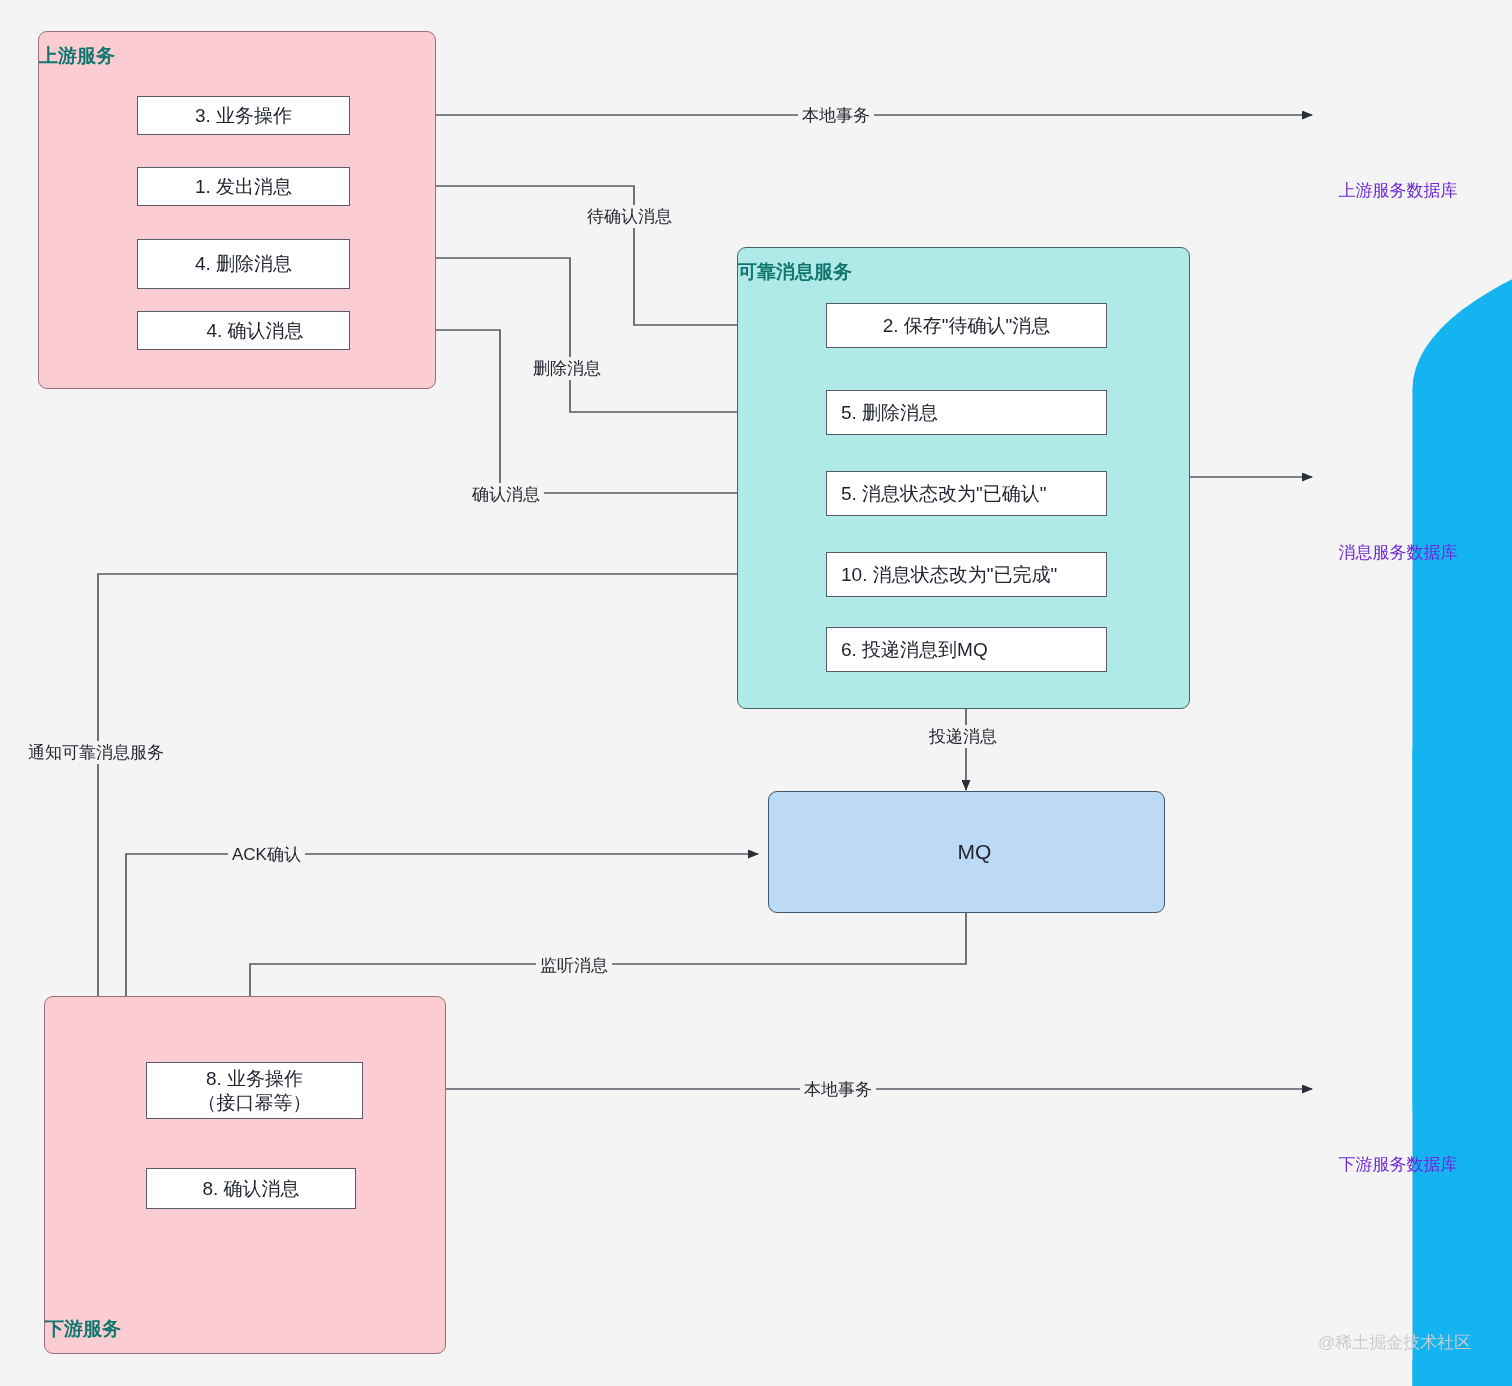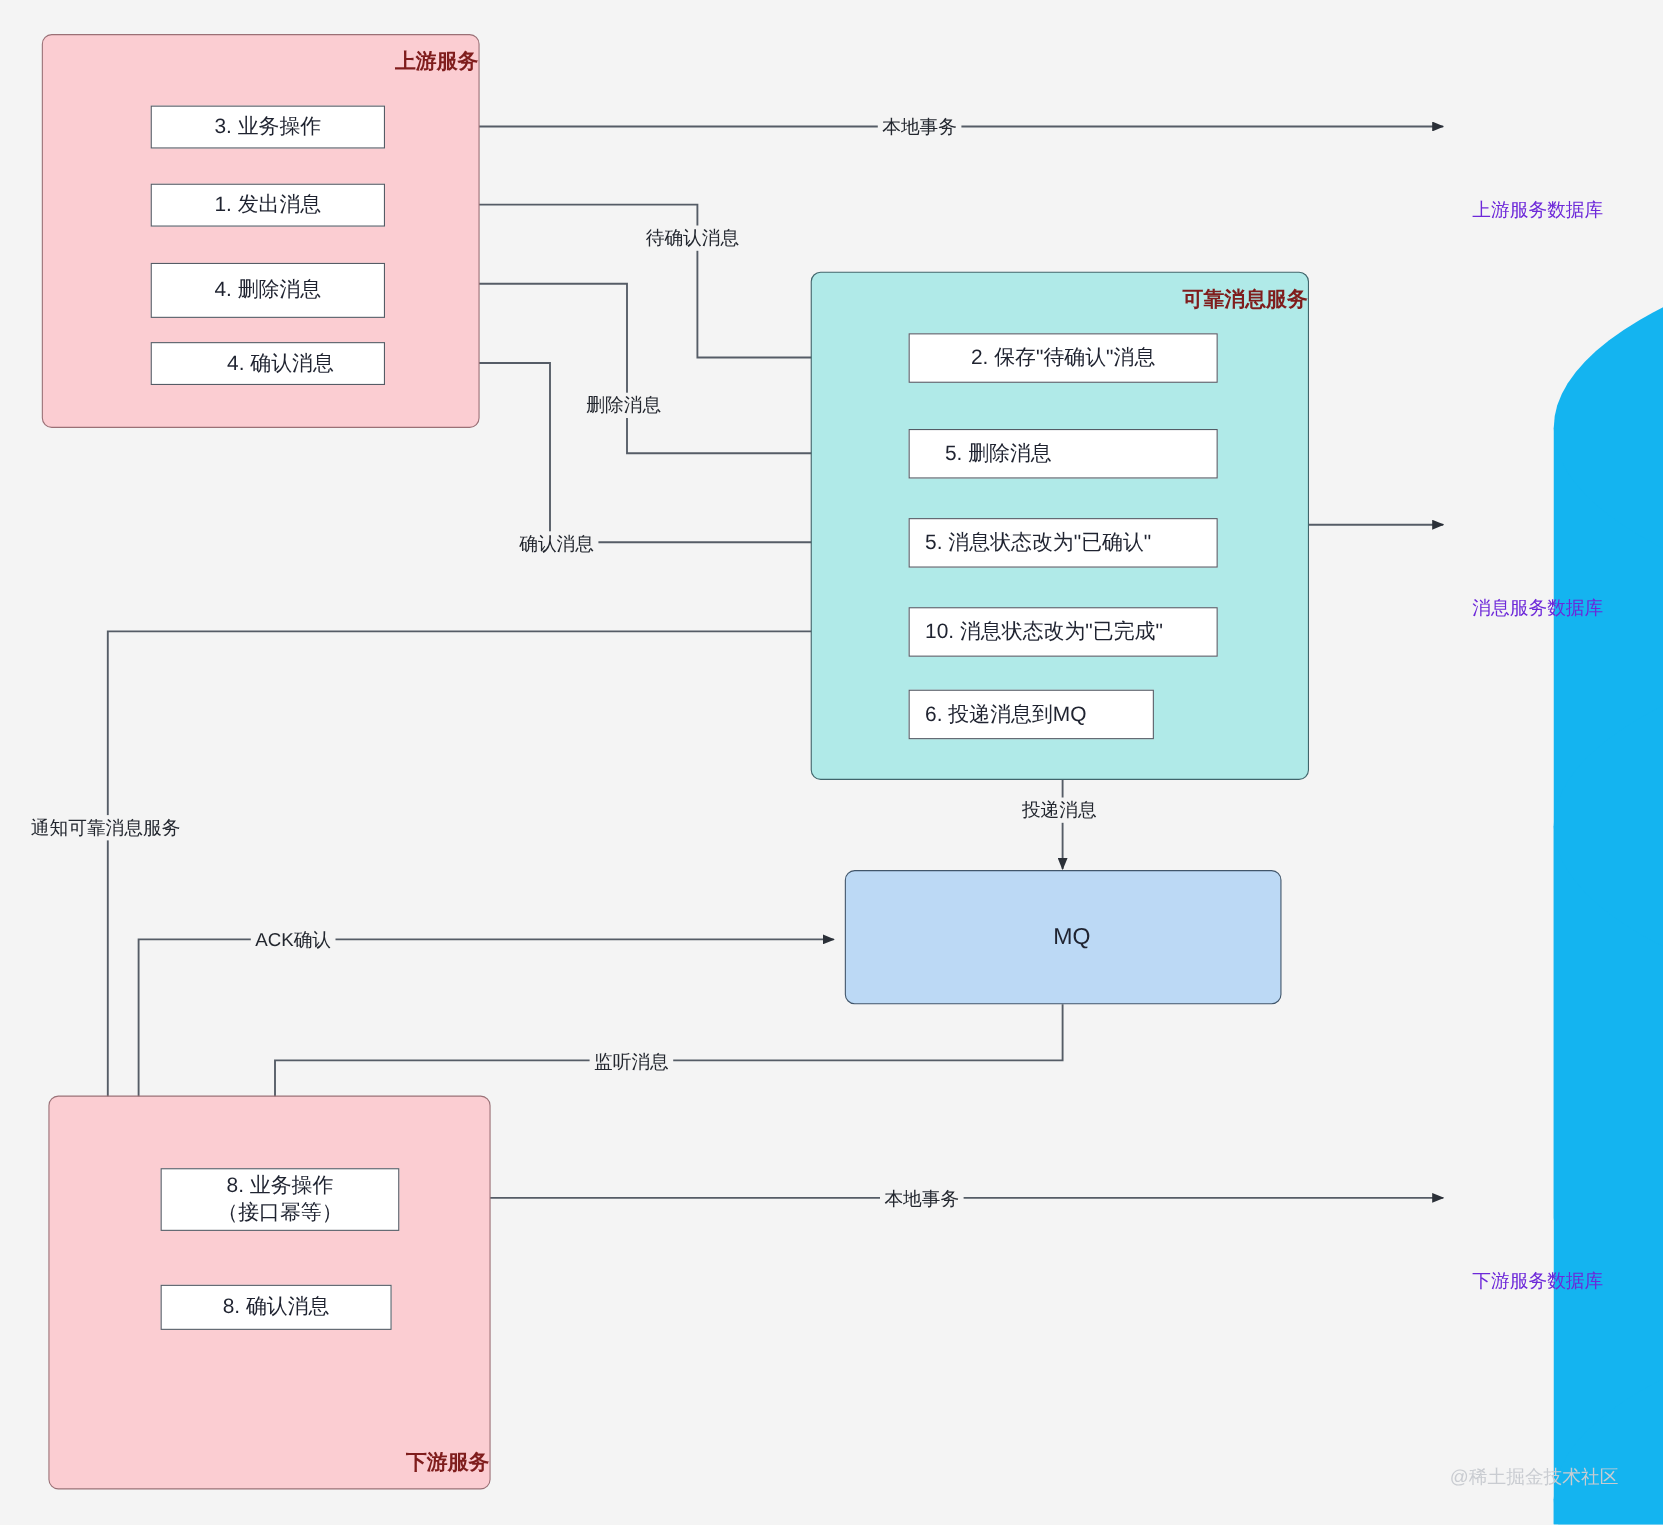--- a/index.html
+++ b/index.html
@@ -2,21 +2,21 @@
 <html><head>
 <meta charset="utf-8">
 <style>
   html,body{margin:0;padding:0;background:#f4f4f4;}
   #canvas{position:relative;width:1512px;height:1386px;background:#f4f4f4;
           font-family:"Liberation Sans","DejaVu Sans",sans-serif;overflow:hidden;}
   svg{position:absolute;left:0;top:0;width:1512px;height:1386px;}
   .grp{position:absolute;border:1.6px solid #8a6b70;border-radius:9px;box-sizing:border-box;}
   .grp.pink{background:#fbcdd2;border-color:#9a7076;}
   .grp.teal{background:#b0eae8;border-color:#41656b;}
-  .grp-title{position:absolute;width:100%;text-align:right;font-weight:bold;font-size:19px;color:#7f1d1d;}
+  .grp-title{position:absolute;width:100%;text-align:left;font-weight:bold;font-size:19px;color:#0f766e;}
   .nbox{position:absolute;background:#fff;border:1.6px solid #555c66;box-sizing:border-box;
         display:flex;align-items:center;justify-content:center;text-align:center;
         font-size:19px;color:#1f2330;line-height:1.25;}
   .mq{position:absolute;background:#bcd9f5;border:1.6px solid #41566b;border-radius:9px;box-sizing:border-box;
       display:flex;align-items:center;justify-content:center;font-size:21px;color:#1f2330;}
   .elabel{position:absolute;font-size:17px;color:#23272f;background:#f4f4f4;
           padding:0 4px;white-space:nowrap;}
   .dblabel{position:absolute;font-size:17px;color:#6d28d9;white-space:nowrap;text-align:center;}
   .dbwrap{position:absolute;}
   .wm{position:absolute;font-size:17px;color:#c9ccd1;white-space:nowrap;}
@@ -63,24 +63,24 @@
   </div>
   <div class="nbox" style="left:137px;top:96px;width:213px;height:39px;">3. 业务操作</div>
   <div class="nbox" style="left:137px;top:167px;width:213px;height:39px;">1. 发出消息</div>
   <div class="nbox" style="left:137px;top:239px;width:213px;height:50px;">4. 删除消息</div>
   <div class="nbox" style="left:137px;top:311px;width:213px;height:39px;padding-left:23px;">4. 确认消息</div>
 
   <div class="grp teal" style="left:737px;top:247px;width:453px;height:462px;">
     <div class="grp-title" style="top:11px;">可靠消息服务</div>
   </div>
   <div class="nbox" style="left:826px;top:303px;width:281px;height:45px;">2. 保存"待确认"消息</div>
-  <div class="nbox" style="left:826px;top:390px;width:281px;height:45px;justify-content:flex-start;padding-left:32px;">5. 删除消息</div>
+  <div class="nbox" style="left:826px;top:390px;width:281px;height:45px;justify-content:flex-start;padding-left:14px;">5. 删除消息</div>
   <div class="nbox" style="left:826px;top:471px;width:281px;height:45px;justify-content:flex-start;padding-left:14px;">5. 消息状态改为"已确认"</div>
   <div class="nbox" style="left:826px;top:552px;width:281px;height:45px;justify-content:flex-start;padding-left:14px;">10. 消息状态改为"已完成"</div>
-  <div class="nbox" style="left:826px;top:627px;width:223px;height:45px;justify-content:flex-start;padding-left:14px;">6. 投递消息到MQ</div>
+  <div class="nbox" style="left:826px;top:627px;width:281px;height:45px;justify-content:flex-start;padding-left:14px;">6. 投递消息到MQ</div>
 
   <div class="mq" style="left:768px;top:791px;width:397px;height:122px;padding-left:16px;">MQ</div>
 
   <div class="grp pink" style="left:44px;top:996px;width:402px;height:358px;">
     <div class="grp-title" style="bottom:11px;">下游服务</div>
   </div>
   <div class="nbox" style="left:146px;top:1062px;width:217px;height:57px;flex-direction:column;">
     <span>8. 业务操作</span>
     <span>（接口幂等）</span>
   </div>

